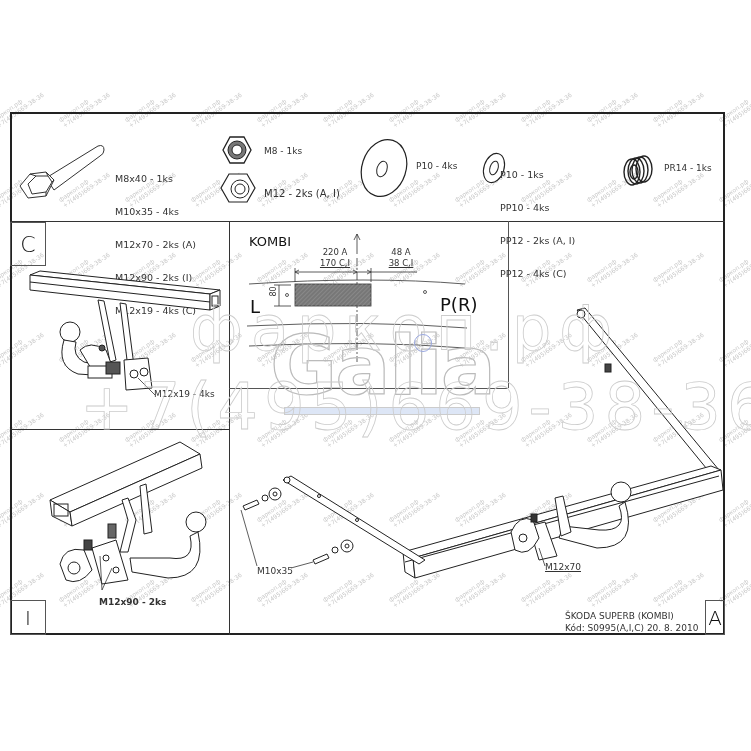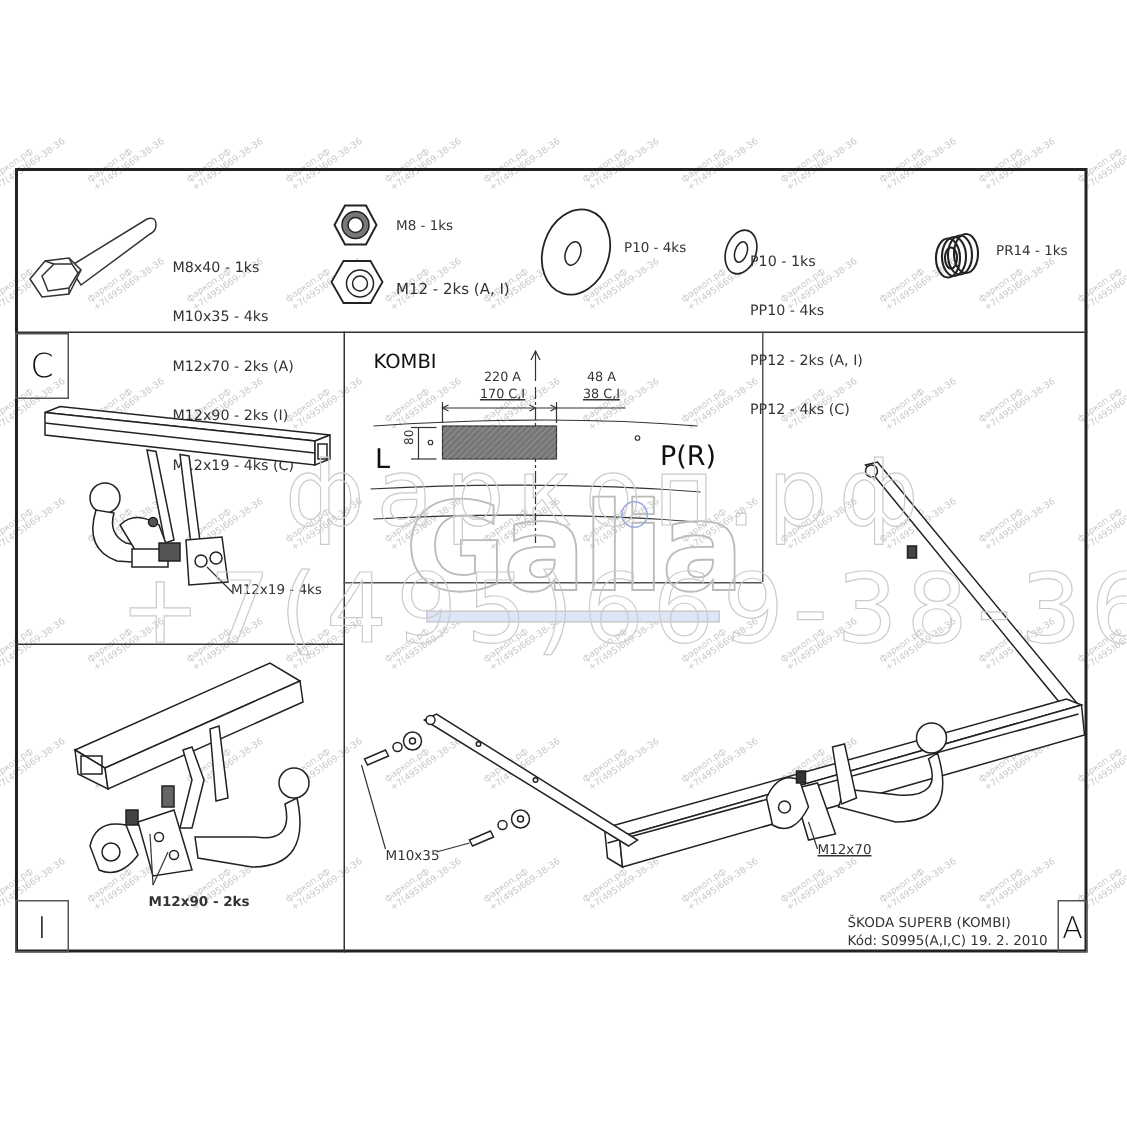--- a/index.html
+++ b/index.html
@@ -591,14 +591,14 @@
 <div class="note" style="left:545px;top:562px;text-decoration:underline;">M12x70</div>
 
 <div class="abs" style="left:270px;top:318px;font-size:82px;font-weight:bold;color:transparent;-webkit-text-stroke:1.2px #bbb;letter-spacing:-2px;">Galia</div>
 <div class="abs" style="left:284px;top:407px;width:194px;height:6px;background:#dde6f6;border:1px solid #ccc;"></div>
 <div class="abs" style="left:190px;top:292px;font-size:62px;color:transparent;-webkit-text-stroke:0.8px #ccc;letter-spacing:8px;">фаркоп.рф</div>
 <div class="abs" style="left:80px;top:370px;font-size:64px;color:transparent;-webkit-text-stroke:0.8px #ccc;letter-spacing:6px;white-space:nowrap;">+7(495)669-38-36</div>
 <div class="abs" style="left:414px;top:334px;width:16px;height:16px;border:1.5px solid #9aa8e0;border-radius:50%;"></div>
 
 <div class="title-block" style="left:565px;top:610px;">
   <div>ŠKODA SUPERB (KOMBI)</div>
-  <div>Kód: S0995(A,I,C)   19. 2. 2010</div>
+  <div>Kód: S0995(A,I,C)   20. 8. 2010</div>
 </div>
 
 </body></html>

